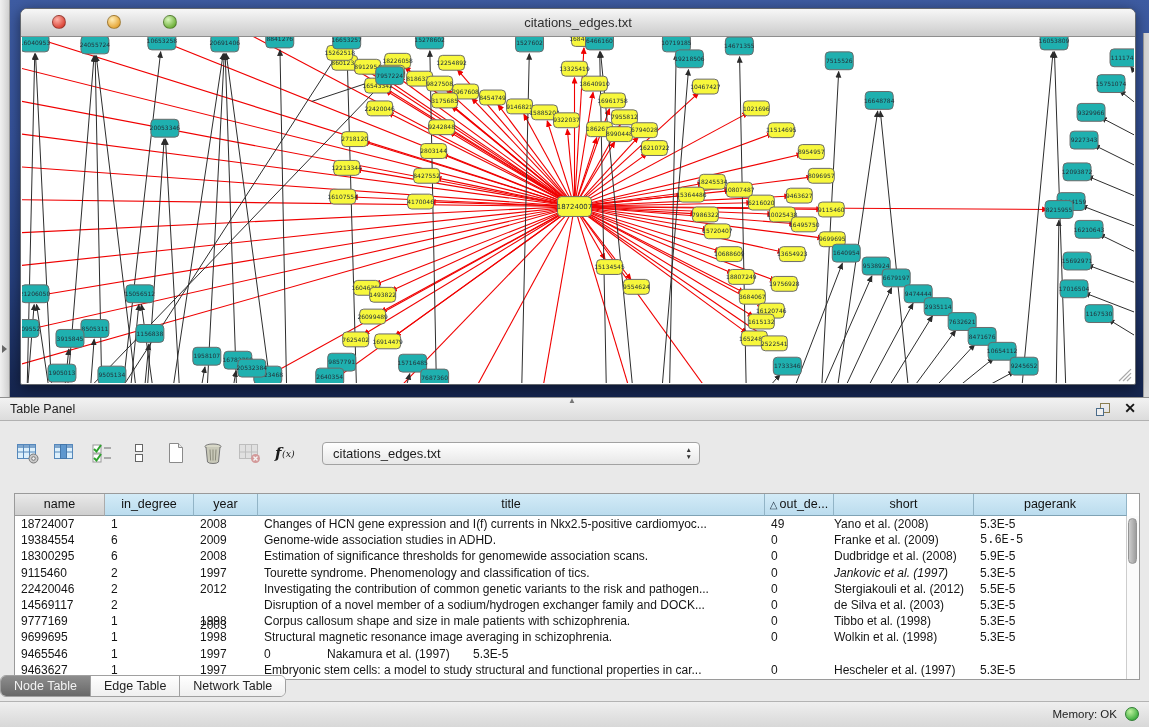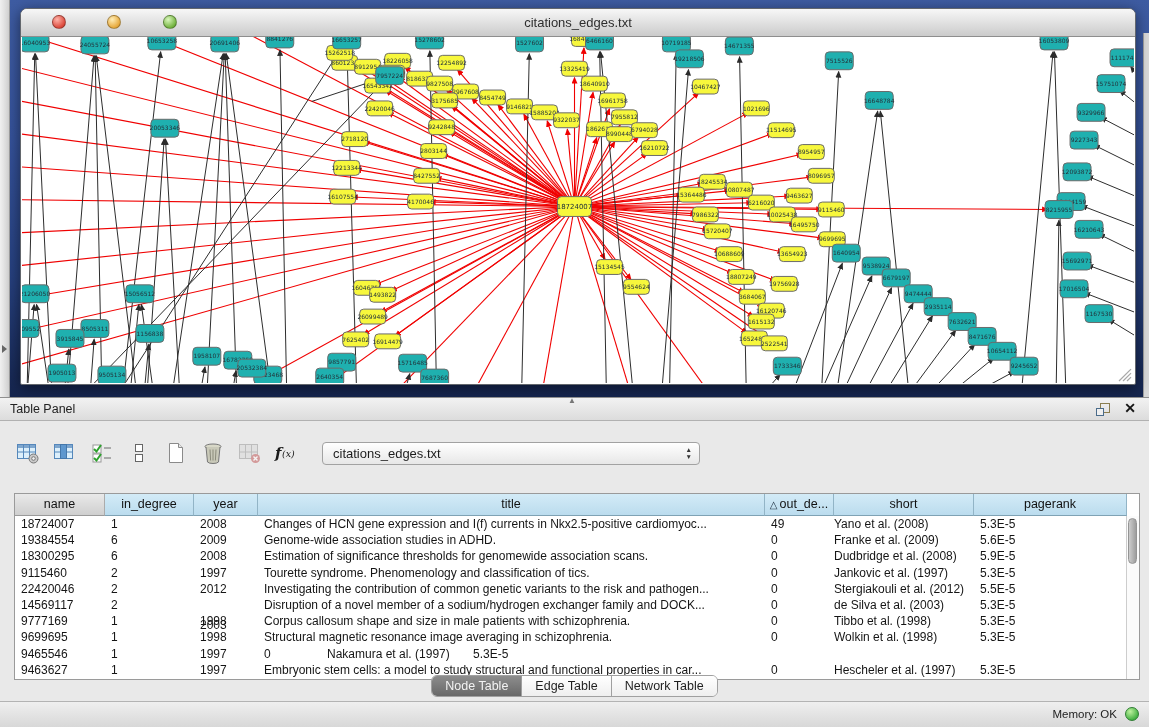--- a/index.html
+++ b/index.html
@@ -46,21 +46,21 @@
       line-height:20px;overflow:hidden;white-space:nowrap;}
   .th.pk{background:linear-gradient(#E9E9E9,#CFCFCF);border-right:1px solid #ABABAB;border-bottom:1px solid #9A9A9A;}
   .th .sort{font-size:10px;margin-right:2px;color:#234;}
   .rows{position:absolute;left:0;top:22px;right:13px;bottom:0;overflow:hidden;}
   .tr{display:flex;height:16.2px;font-size:12px;color:#151515;white-space:nowrap;align-items:center;}
   .td{box-sizing:border-box;flex:none;padding-left:6px;overflow:hidden;}
   .td.center{text-align:left;padding-left:0;}
   .vscroll{position:absolute;top:22px;right:0;width:13px;bottom:0;background:#FBFBFB;border-left:1px solid #CDCDCD;box-sizing:border-box;}
   .vthumb{position:absolute;top:2px;left:1px;width:9px;height:46px;border-radius:5px;
           background:linear-gradient(90deg,#CDCDCD,#9D9D9D);border:1px solid #949494;box-sizing:border-box;}
-  .tp-tabs{position:absolute;left:0;top:277px;width:100%;display:flex;justify-content:center;}
+  .tp-tabs{position:absolute;left:0;top:277px;width:100%;display:flex;justify-content:flex-start;}
   .seg{display:flex;border:1px solid #A0A0A0;border-radius:6px;overflow:hidden;background:#FCFCFC;}
   .seg-btn{padding:2px 13px;font-size:12.5px;color:#1f1f1f;background:linear-gradient(#FFFFFF,#EFEFEF);
            border-right:1px solid #A0A0A0;line-height:16px;}
   .seg-btn:last-child{border-right:none;}
   .seg-btn.active{background:linear-gradient(#8D8D8D,#686868);color:#F3F3F3;}
   .statusbar{position:absolute;left:0;top:303px;width:100%;height:27px;
              background:linear-gradient(#EFEFEF,#D7D7D7);border-top:1px solid #B3B3B3;box-sizing:border-box;}
   .memory{position:absolute;right:32px;top:6px;font-size:11.5px;color:#222;}
   .mem-dot{position:absolute;right:10px;top:5px;width:14px;height:14px;border-radius:50%;
            background:radial-gradient(circle at 35% 30%,#BDF19E,#3FAE3F 75%);border:1px solid #2E7D32;box-sizing:border-box;}
@@ -831,38 +831,38 @@
             <div class="td center" style="width: 140px;">Yano et al. (2008)</div>
             <div class="td" style="width: 153px;">5.3E-5</div>
           </div>
           <div class="tr">
             <div class="td" style="width: 90px;">19384554</div>
             <div class="td" style="width: 89px;">6</div>
             <div class="td" style="width: 64px;">2009</div>
             <div class="td" style="width: 507px;">Genome-wide association studies in ADHD.</div>
             <div class="td" style="width: 69px;">0</div>
             <div class="td center" style="width: 140px;">Franke et al. (2009)</div>
-            <div class="td" style="width: 153px;">5.6E-5</div>
+            <div class="td" style="width: 153px; font-family: Liberation Mono, monospace;">5.6E-5</div>
           </div>
           <div class="tr">
             <div class="td" style="width: 90px;">18300295</div>
             <div class="td" style="width: 89px;">6</div>
             <div class="td" style="width: 64px;">2008</div>
             <div class="td" style="width: 507px;">Estimation of significance thresholds for genomewide association scans.</div>
             <div class="td" style="width: 69px;">0</div>
             <div class="td center" style="width: 140px;">Dudbridge et al. (2008)</div>
             <div class="td" style="width: 153px;">5.9E-5</div>
           </div>
           <div class="tr">
             <div class="td" style="width: 90px;">9115460</div>
             <div class="td" style="width: 89px;">2</div>
             <div class="td" style="width: 64px;">1997</div>
             <div class="td" style="width: 507px;">Tourette syndrome. Phenomenology and classification of tics.</div>
             <div class="td" style="width: 69px;">0</div>
-            <div class="td center" style="width: 140px;">Jankovic et al. (1997)</div>
+            <div class="td center" style="width: 140px; font-style: italic;">Jankovic et al. (1997)</div>
             <div class="td" style="width: 153px;">5.3E-5</div>
           </div>
           <div class="tr">
             <div class="td" style="width: 90px;">22420046</div>
             <div class="td" style="width: 89px;">2</div>
             <div class="td" style="width: 64px;">2012</div>
             <div class="td" style="width: 507px;">Investigating the contribution of common genetic variants to the risk and pathogen...</div>
             <div class="td" style="width: 69px;">0</div>
             <div class="td center" style="width: 140px;">Stergiakouli et al. (2012)</div>
             <div class="td" style="width: 153px;">5.5E-5</div>

